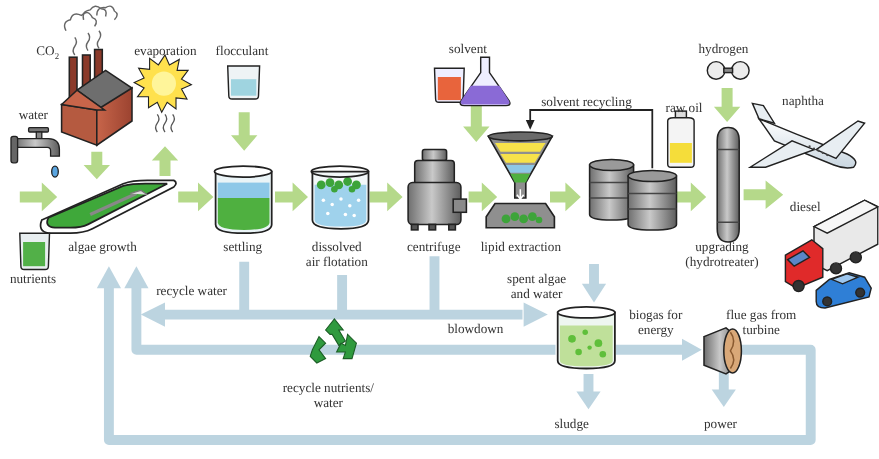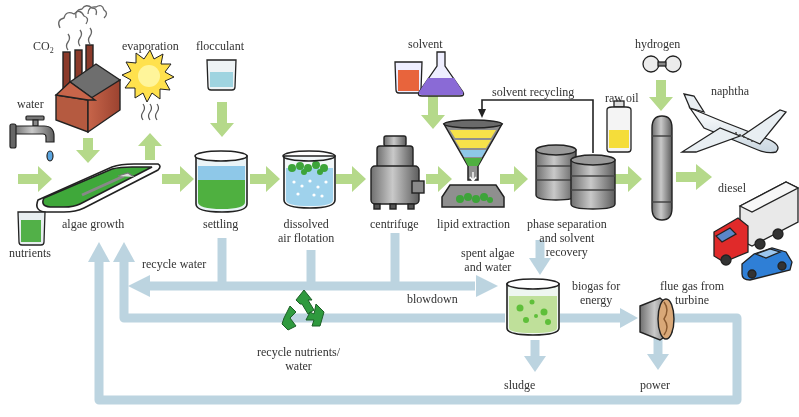--- a/index.html
+++ b/index.html
@@ -296,24 +296,23 @@
 
 <div class="lbl" style="left:62px;top:217px;">algae growth</div>
 <div class="lbl" style="left:9px;top:246px;">nutrients</div>
 <div class="lbl" style="left:203px;top:217px;">settling</div>
 <div class="lbl" style="left:278px;top:217px;">
       <div>dissolved</div>
       <div>air flotation</div>
     </div>
 <div class="lbl" style="left:370px;top:217px;">centrifuge</div>
 <div class="lbl" style="left:437px;top:217px;">lipid extraction</div>
-<div class="lbl" style="left:527px;top:217px;">
-      <div>phase separation</div>
-      <div>and solvent</div>
-      <div>recovery</div>
+<div class="lbl" style="left:623px;top:217px;">
+      <div>upgrading</div>
+      <div>(hydrotreater)</div>
     </div>
 
 <div class="lbl" style="left:142px;top:257px;">recycle water</div>
 <div class="lbl" style="left:461px;top:246px;">
       <div>spent algae</div>
       <div>and water</div>
     </div>
 <div class="lbl" style="left:407px;top:292px;">blowdown</div>
 <div class="lbl" style="left:660px;top:279px;">
       <div>flue gas from</div>

